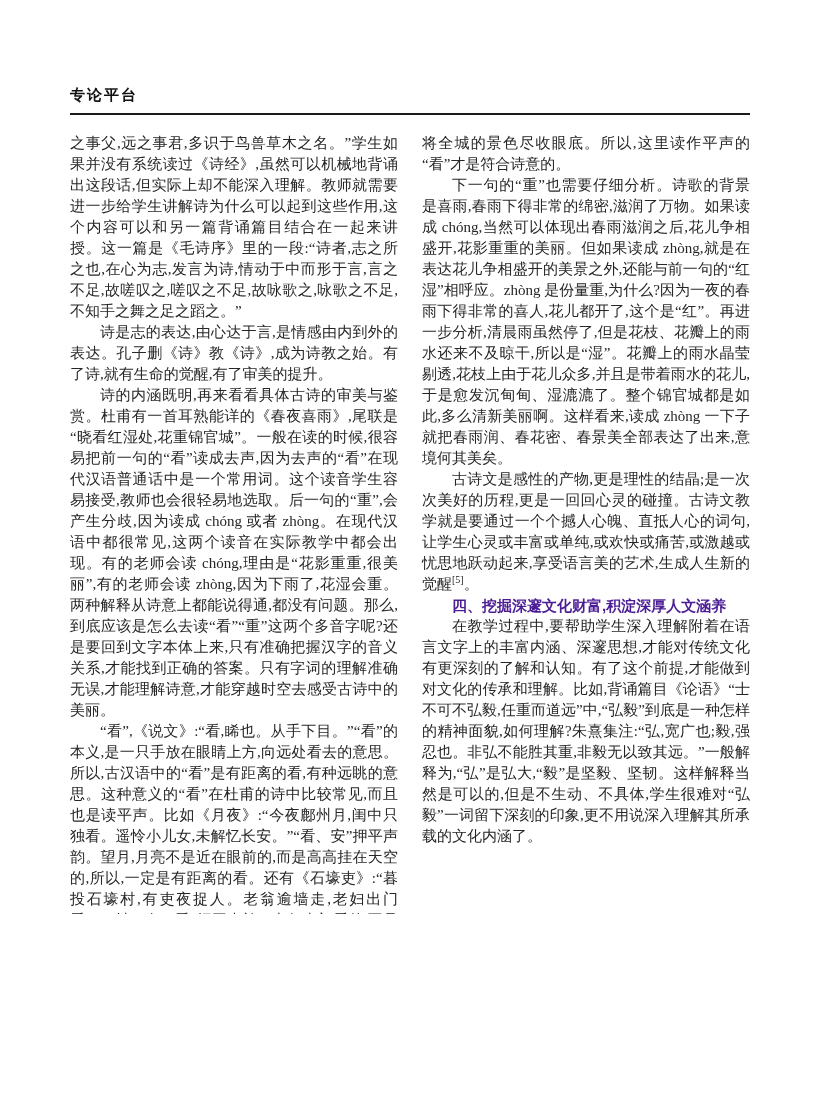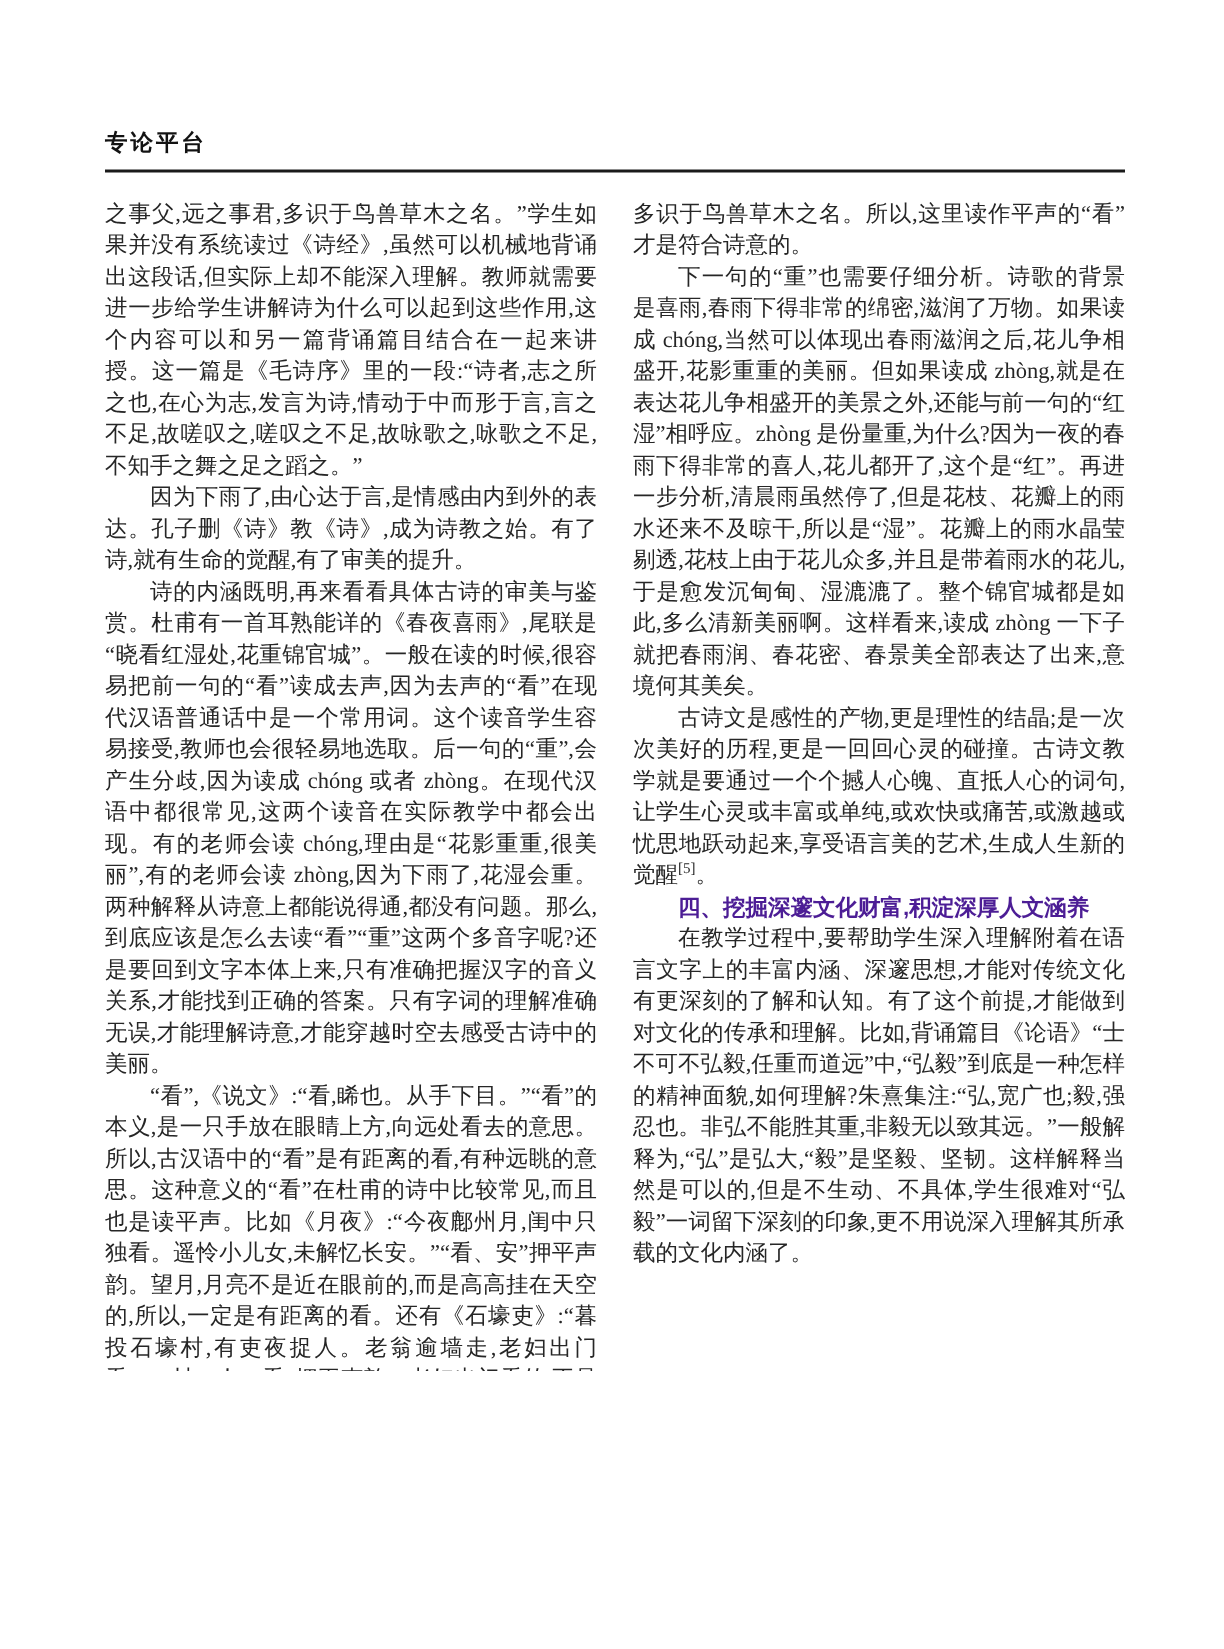--- a/index.html
+++ b/index.html
@@ -109,27 +109,27 @@
 
     <div>
       <span class="column-label">专论平台</span>
       <hr class="header-rule">
     </div>
 
     <div class="columns">
 
       <div class="col">
         <p class="cont">之事父,远之事君,多识于鸟兽草木之名。”学生如果并没有系统读过《诗经》,虽然可以机械地背诵出这段话,但实际上却不能深入理解。教师就需要进一步给学生讲解诗为什么可以起到这些作用,这个内容可以和另一篇背诵篇目结合在一起来讲授。这一篇是《毛诗序》里的一段:“诗者,志之所之也,在心为志,发言为诗,情动于中而形于言,言之不足,故嗟叹之,嗟叹之不足,故咏歌之,咏歌之不足,不知手之舞之足之蹈之。”</p>
-        <p class="indent">因为下雨了,由心达于言,是情感由内到外的表达。孔子删《诗》教《诗》,成为诗教之始。有了诗,就有生命的觉醒,有了审美的提升。</p>
+        <p class="indent">诗是志的表达,由心达于言,是情感由内到外的表达。孔子删《诗》教《诗》,成为诗教之始。有了诗,就有生命的觉醒,有了审美的提升。</p>
         <p class="indent">诗的内涵既明,再来看看具体古诗的审美与鉴赏。杜甫有一首耳熟能详的《春夜喜雨》,尾联是“晓看红湿处,花重锦官城”。一般在读的时候,很容易把前一句的“看”读成去声,因为去声的“看”在现代汉语普通话中是一个常用词。这个读音学生容易接受,教师也会很轻易地选取。后一句的“重”,会产生分歧,因为读成 chóng 或者 zhòng。在现代汉语中都很常见,这两个读音在实际教学中都会出现。有的老师会读 chóng,理由是“花影重重,很美丽”,有的老师会读 zhòng,因为下雨了,花湿会重。两种解释从诗意上都能说得通,都没有问题。那么,到底应该是怎么去读“看”“重”这两个多音字呢?还是要回到文字本体上来,只有准确把握汉字的音义关系,才能找到正确的答案。只有字词的理解准确无误,才能理解诗意,才能穿越时空去感受古诗中的美丽。</p>
         <p class="indent">“看”,《说文》:“看,睎也。从手下目。”“看”的本义,是一只手放在眼睛上方,向远处看去的意思。所以,古汉语中的“看”是有距离的看,有种远眺的意思。这种意义的“看”在杜甫的诗中比较常见,而且也是读平声。比如《月夜》:“今夜鄜州月,闺中只独看。遥怜小儿女,未解忆长安。”“看、安”押平声韵。望月,月亮不是近在眼前的,而是高高挂在天空的,所以,一定是有距离的看。还有《石壕吏》:“暮投石壕村,有吏夜捉人。老翁逾墙走,老妇出门看。”“村、人、看”押平声韵。老妇出门看的,不是看自己门口发生了什么。而是看看那些捉人的官吏离自己家还有多远,老翁脱逃的时间够不够。那些官吏一定是还没来到家门前,还有几家的距离。所以,也是有距离的“看”。这个意义的“看”在我们今天其实也有,比如“看门、看家、看护”等词中有所保留。“晓看红湿处”,后面紧接着是“锦官城”的花,想要看遍锦官城的花,当然只能站在高处,才能</p>
       </div>
 
       <div class="col">
-        <p class="cont">多识于鸟兽草木之名。所以,这里读作平声的“看”才是符合诗意的。</p>
+        <p class="cont">将全城的景色尽收眼底。所以,这里读作平声的“看”才是符合诗意的。</p>
         <p class="indent">下一句的“重”也需要仔细分析。诗歌的背景是喜雨,春雨下得非常的绵密,滋润了万物。如果读成 chóng,当然可以体现出春雨滋润之后,花儿争相盛开,花影重重的美丽。但如果读成 zhòng,就是在表达花儿争相盛开的美景之外,还能与前一句的“红湿”相呼应。zhòng 是份量重,为什么?因为一夜的春雨下得非常的喜人,花儿都开了,这个是“红”。再进一步分析,清晨雨虽然停了,但是花枝、花瓣上的雨水还来不及晾干,所以是“湿”。花瓣上的雨水晶莹剔透,花枝上由于花儿众多,并且是带着雨水的花儿,于是愈发沉甸甸、湿漉漉了。整个锦官城都是如此,多么清新美丽啊。这样看来,读成 zhòng 一下子就把春雨润、春花密、春景美全部表达了出来,意境何其美矣。</p>
         <p class="indent"><span>古诗文是感性的产物,更是理性的结晶;是一次次美好的历程,更是一回回心灵的碰撞。古诗文教学就是要通过一个个撼人心魄、直抵人心的词句,让学生心灵或丰富或单纯,或欢快或痛苦,或激越或忧思地跃动起来,享受语言美的艺术,生成人生新的觉醒</span><sup class="ref">[5]</sup><span>。</span></p>
         <p class="sec-heading">四、挖掘深邃文化财富,积淀深厚人文涵养</p>
         <p class="indent">在教学过程中,要帮助学生深入理解附着在语言文字上的丰富内涵、深邃思想,才能对传统文化有更深刻的了解和认知。有了这个前提,才能做到对文化的传承和理解。比如,背诵篇目《论语》“士不可不弘毅,任重而道远”中,“弘毅”到底是一种怎样的精神面貌,如何理解?朱熹集注:“弘,宽广也;毅,强忍也。非弘不能胜其重,非毅无以致其远。”一般解释为,“弘”是弘大,“毅”是坚毅、坚韧。这样解释当然是可以的,但是不生动、不具体,学生很难对“弘毅”一词留下深刻的印象,更不用说深入理解其所承载的文化内涵了。</p>
       </div>
 
     </div>
   </div>
 
   <div class="footer">

